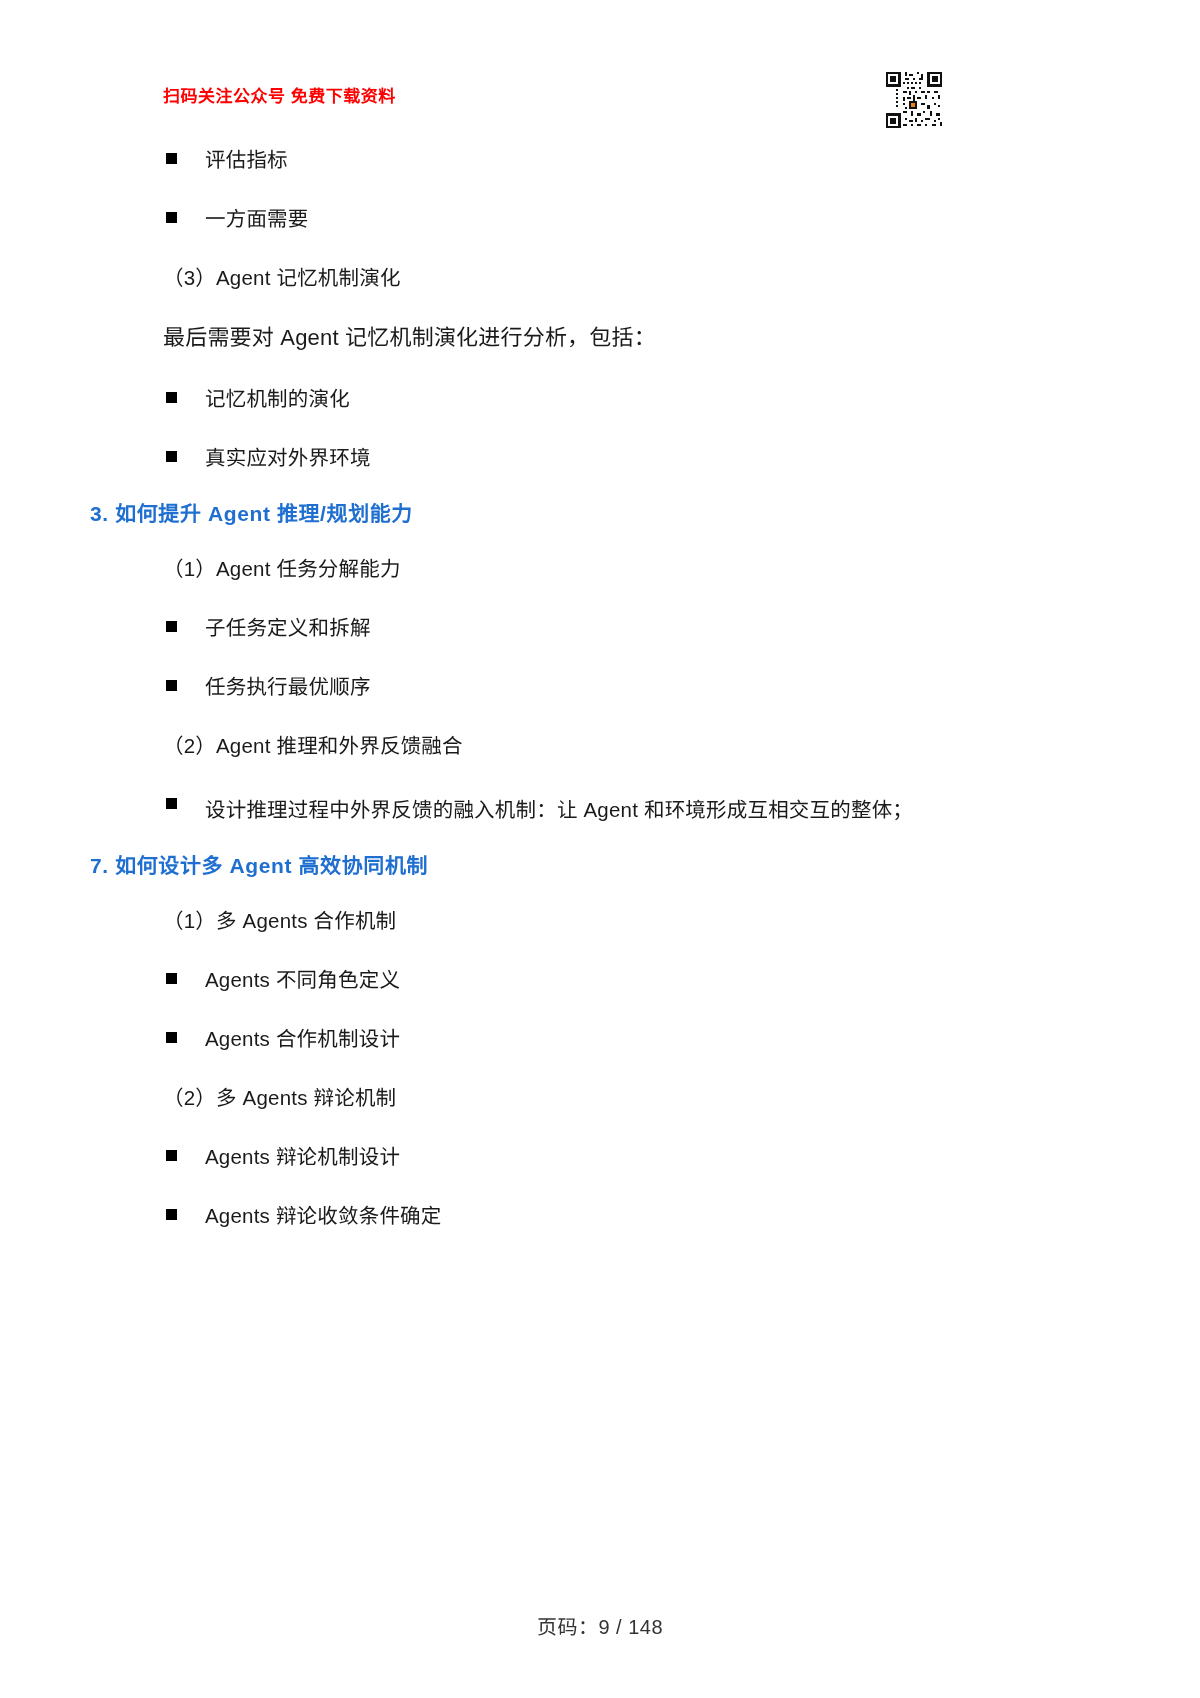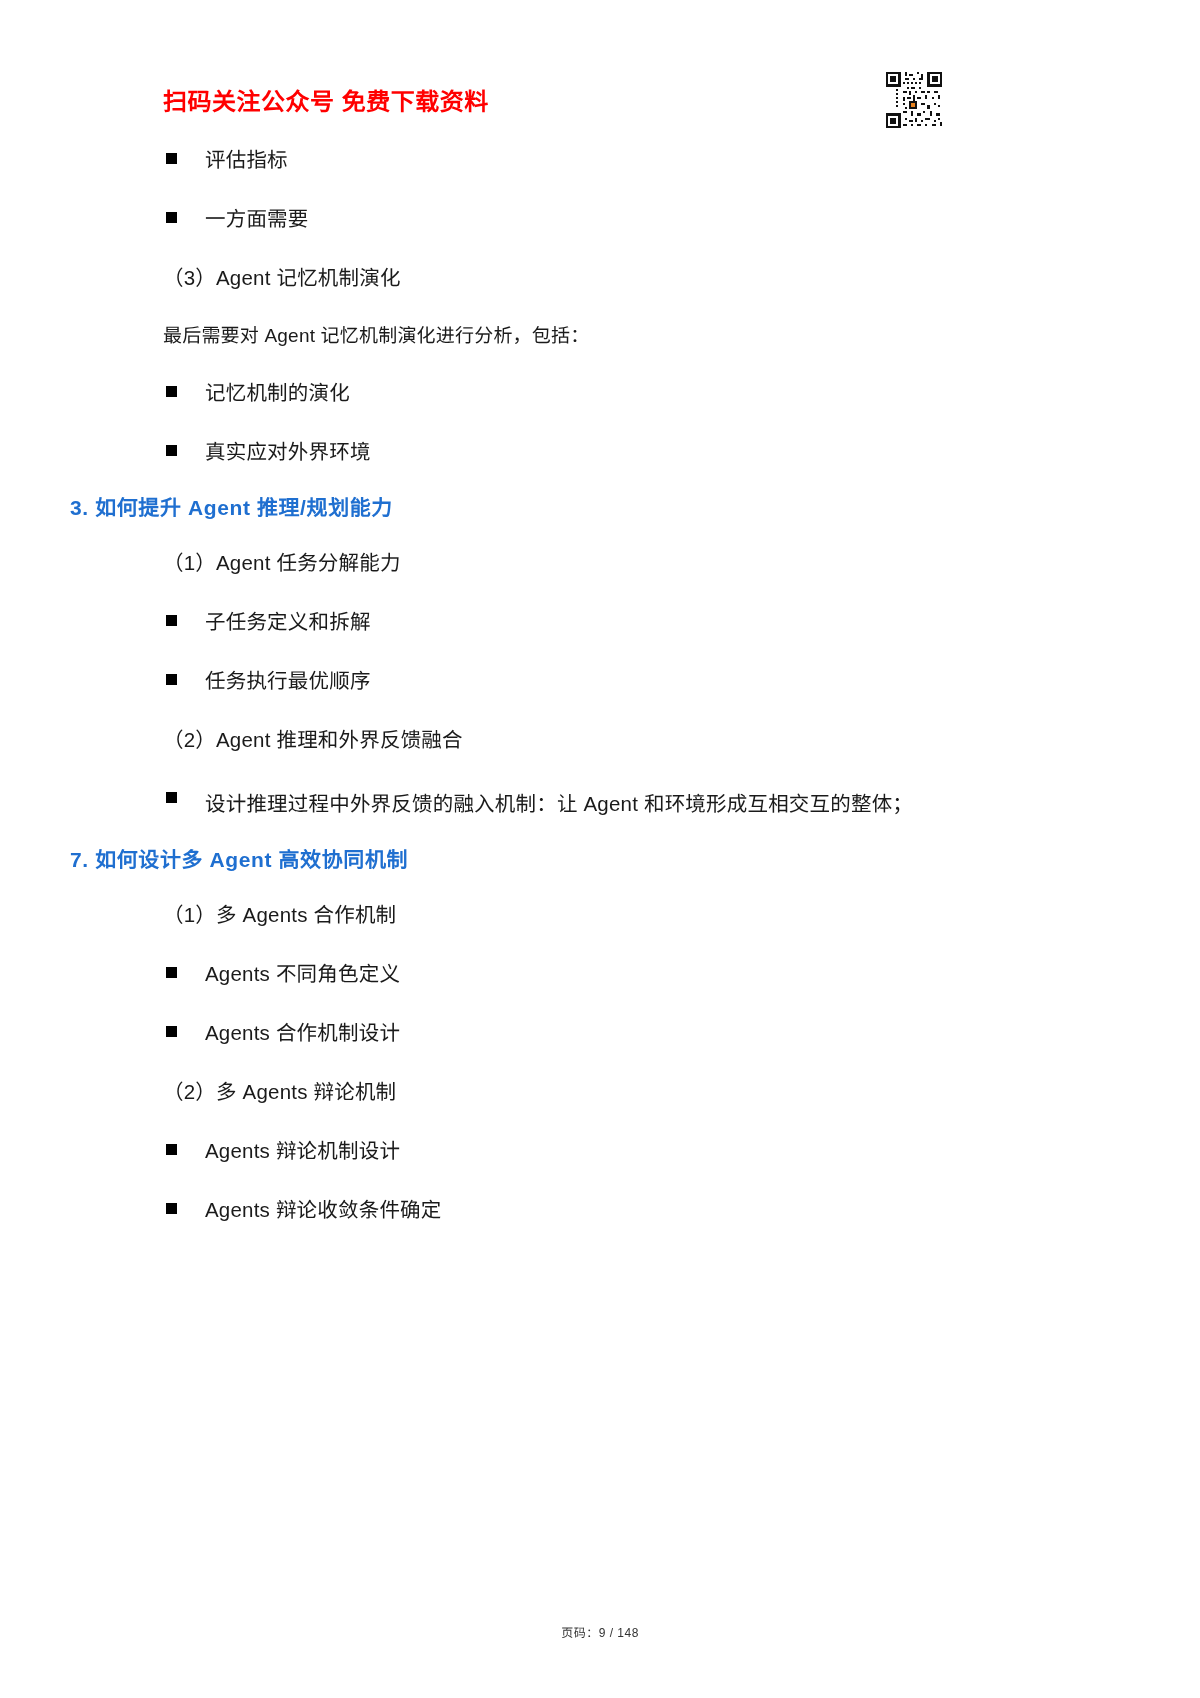--- a/index.html
+++ b/index.html
@@ -32,21 +32,21 @@
     position: absolute;
     left: 0;
     top: 70px;
     width: 1200px;
     height: 70px;
   }
   .header-promo {
     position: absolute;
     left: 163px;
     top: 12px;
-    font-size: 24px;
+    font-size: 17px;
     font-weight: bold;
     color: #ff0000;
     letter-spacing: 0.5px;
     white-space: nowrap;
   }
   .qr-wrap {
     position: absolute;
     left: 884px;
     top: 0px;
     width: 60px;
@@ -93,29 +93,29 @@
     line-height: 1.95;
     color: #1a1a1a;
     letter-spacing: 0.2px;
   }
 
   
   .para {
     padding-left: 163px;
     padding-right: 160px;
     margin-bottom: 19px;
-    font-size: 19px;
+    font-size: 22px;
     line-height: 1.95;
     color: #1a1a1a;
     letter-spacing: 0.2px;
   }
 
   
   .sec-heading {
-    padding-left: 70px;
+    padding-left: 90px;
     padding-right: 160px;
     margin-top: 14px;
     margin-bottom: 22px;
     font-size: 21px;
     font-weight: bold;
     color: #1f6fd0;
     letter-spacing: 0.6px;
   }
 
   
@@ -124,21 +124,21 @@
     margin-bottom: 10px;
   }
 
   
   .footer {
     position: absolute;
     left: 0;
     bottom: 58px;
     width: 1200px;
     text-align: center;
-    font-size: 12px;
+    font-size: 20px;
     color: #333333;
     letter-spacing: 0.5px;
     margin-top: 8px;
   }
 </style>
 </head>
 <body>
 
 <div class="page">
 

